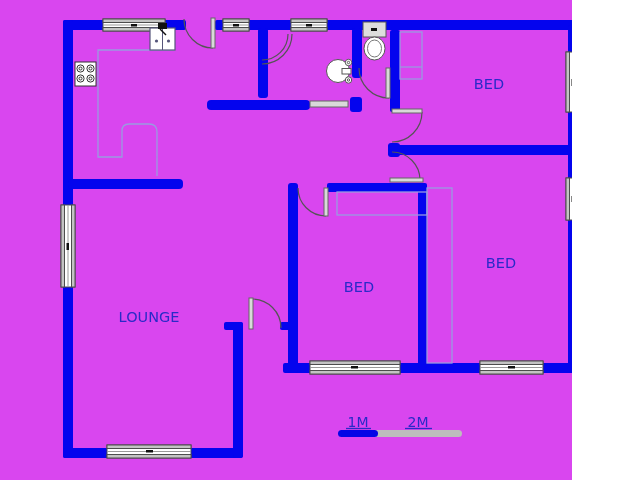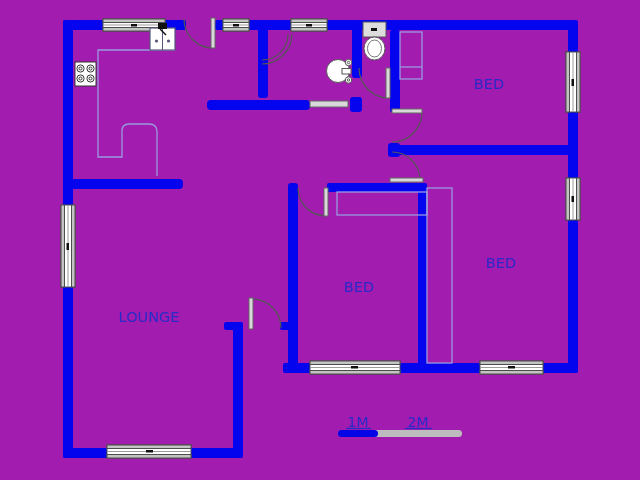--- a/index.html
+++ b/index.html
@@ -1,16 +1,16 @@
 <!DOCTYPE html>
 <html><head>
 <meta charset="utf-8">
 <style>
   html,body{margin:0;padding:0;background:#fff;}
-  .canvas{position:relative;width:640px;height:480px;background:#a21caf;overflow:hidden;
+  .canvas{position:relative;width:572px;height:480px;background:#d946ef;overflow:hidden;
           font-family:"DejaVu Sans","Liberation Sans",sans-serif;}
   svg{position:absolute;left:0;top:0;}
   text{font-family:"DejaVu Sans","Liberation Sans",sans-serif;}
 </style>
 </head>
 <body>
 
 <div class="canvas">
 <svg width="640" height="480" viewBox="0 0 640 480">
 

